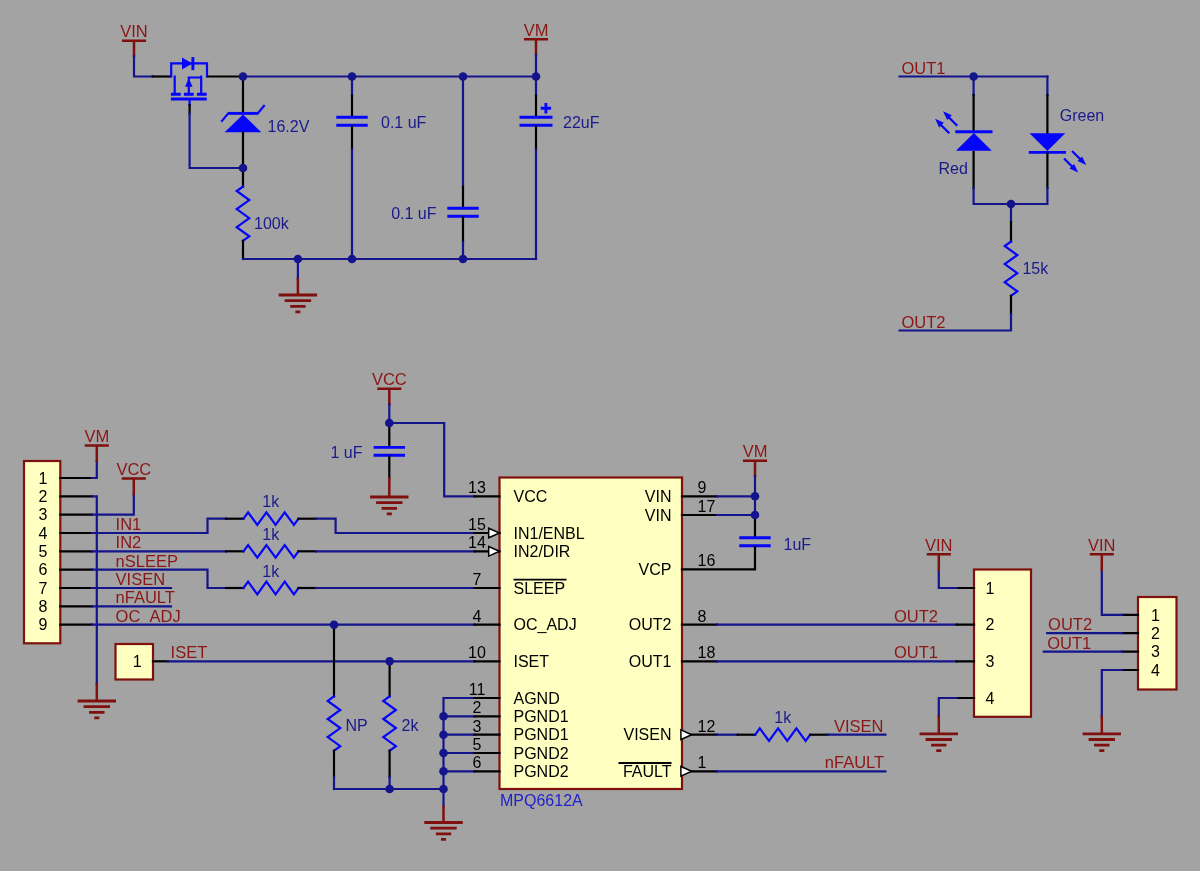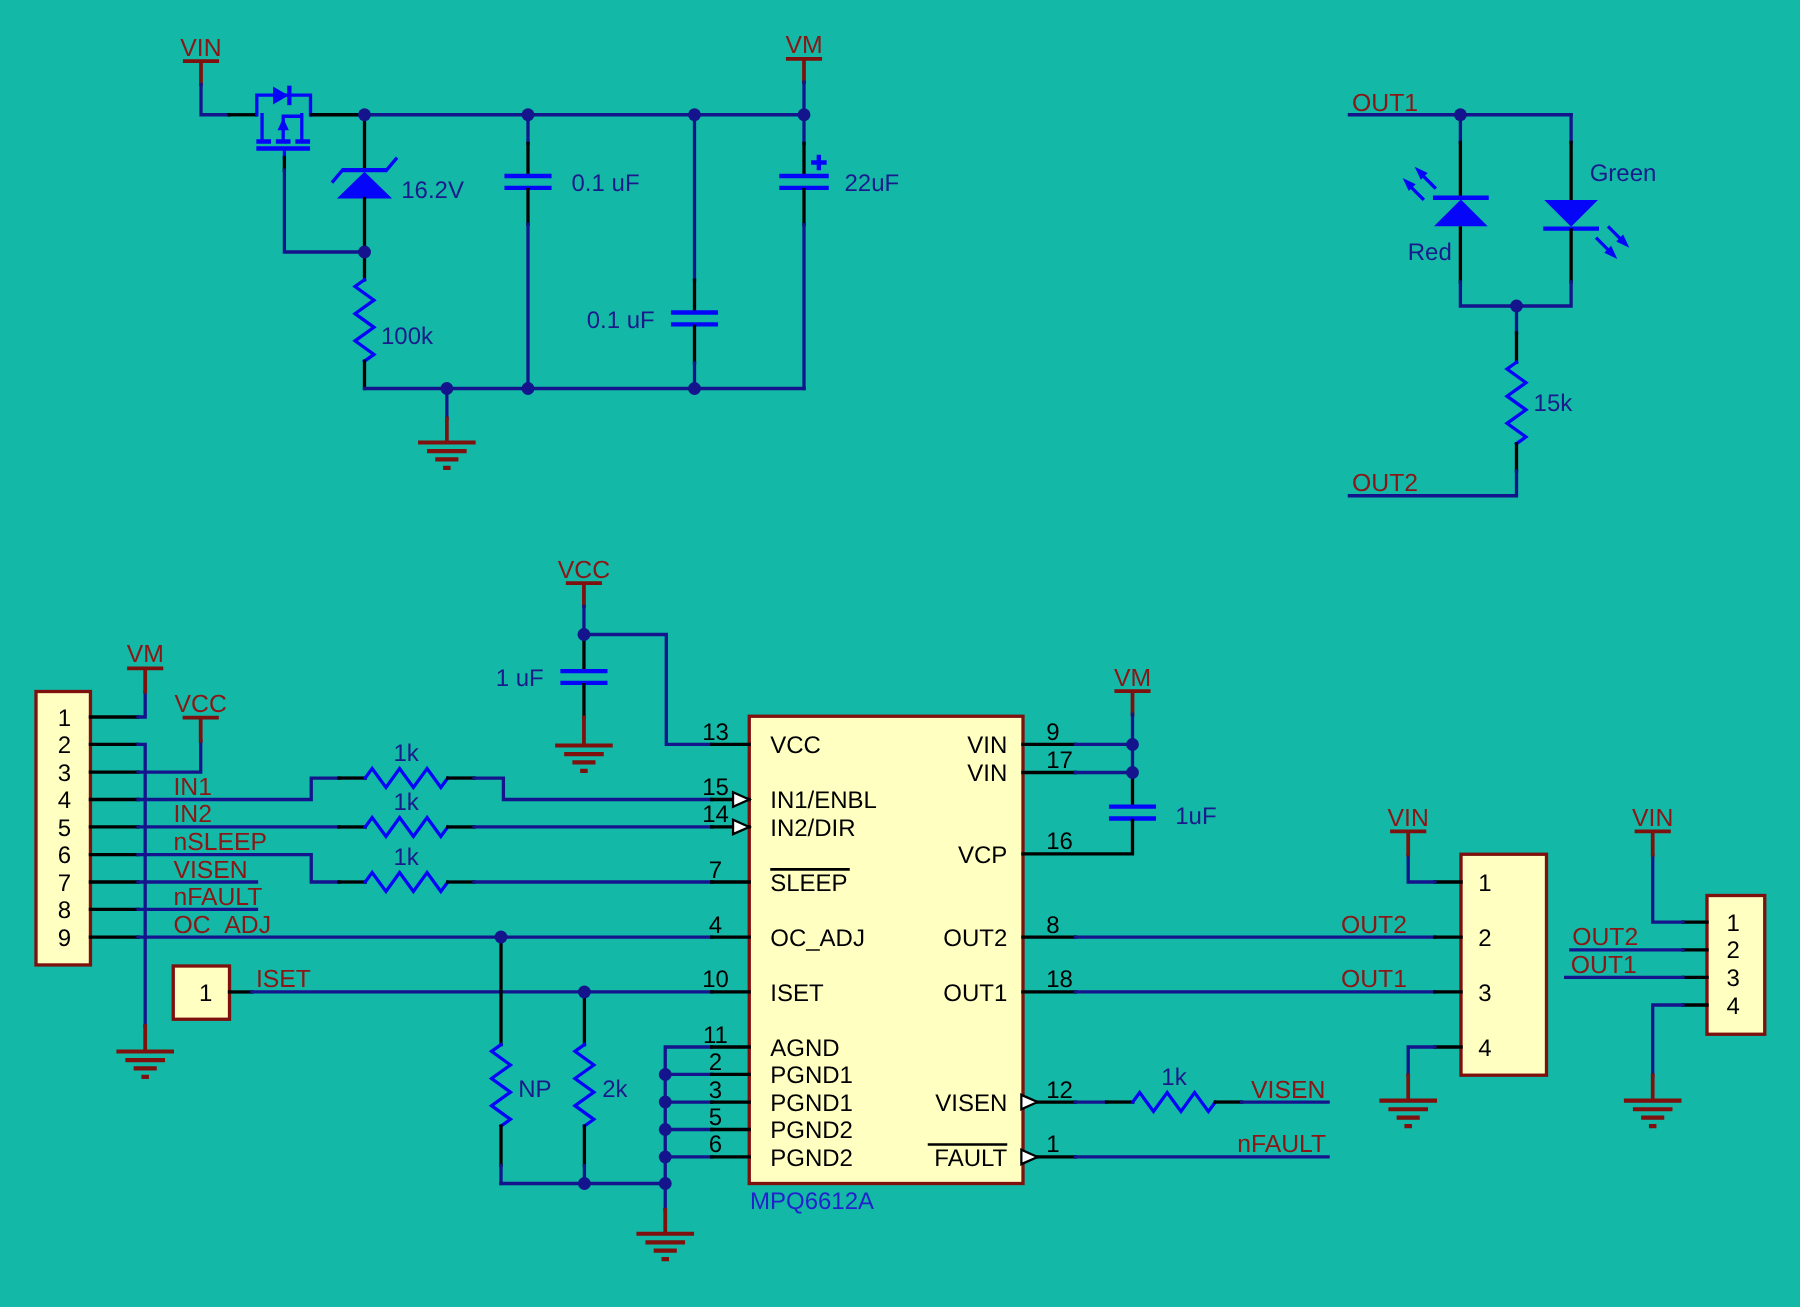--- a/index.html
+++ b/index.html
@@ -1,16 +1,16 @@
 <!DOCTYPE html>
 <html><head>
 <meta charset="utf-8">
 <style>
   html,body{margin:0;padding:0;background:#fff;}
-  #schematic{width:1200px;height:871px;background:#14b8a6;position:relative;overflow:hidden;}
+  #schematic{width:1200px;height:871px;background:#a3a3a3;position:relative;overflow:hidden;}
   svg{display:block;}
   text{font-family:"Liberation Sans",sans-serif;}
   .w{stroke:#14148C;stroke-width:2.2;fill:none;stroke-linecap:square;}
   .k{stroke:#000000;stroke-width:2.2;fill:none;stroke-linecap:square;}
   .b{stroke:#0505FA;stroke-width:2.2;fill:none;stroke-linecap:square;}
   .bt{stroke:#0505FA;stroke-width:2.9;fill:none;stroke-linecap:butt;}
   .bf{fill:#0505FA;stroke:none;}
   .m{stroke:#7E100E;stroke-width:2.5;fill:none;stroke-linecap:square;}
   .mb{stroke:#7E100E;stroke-width:2.8;fill:none;stroke-linecap:butt;}
   .box{fill:#FFFFC2;stroke:#7E100E;stroke-width:2.2;}

